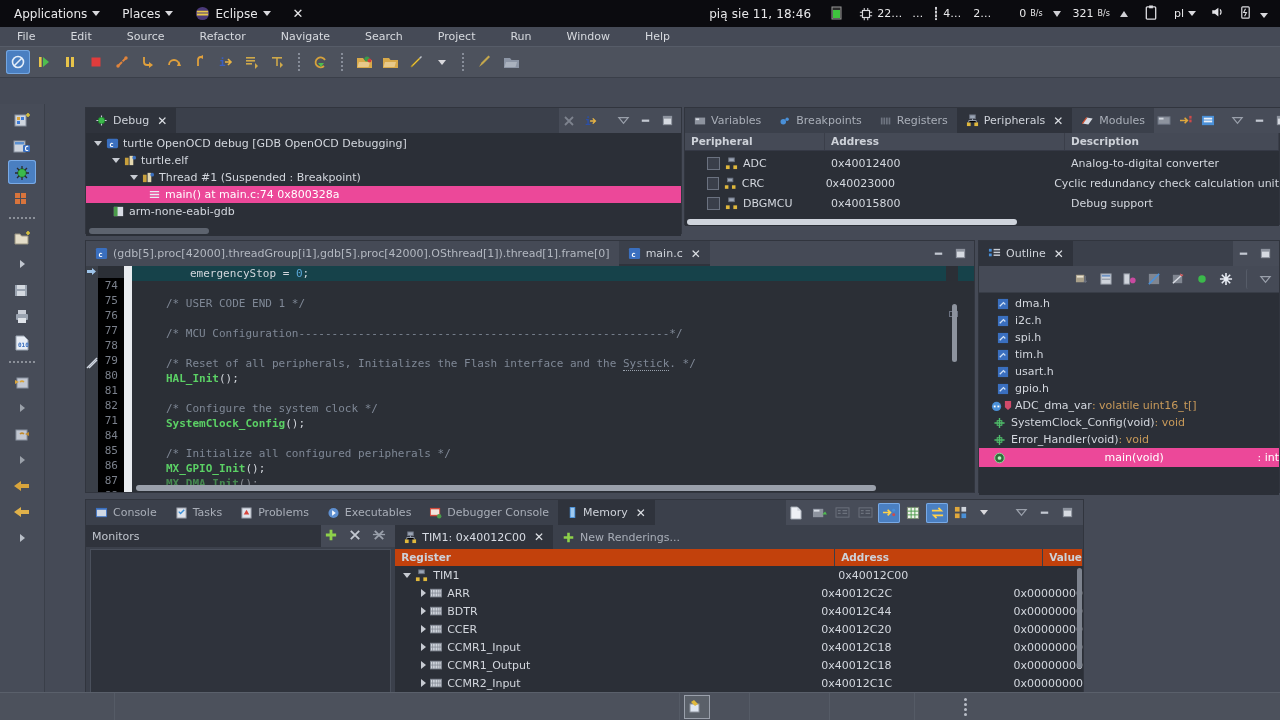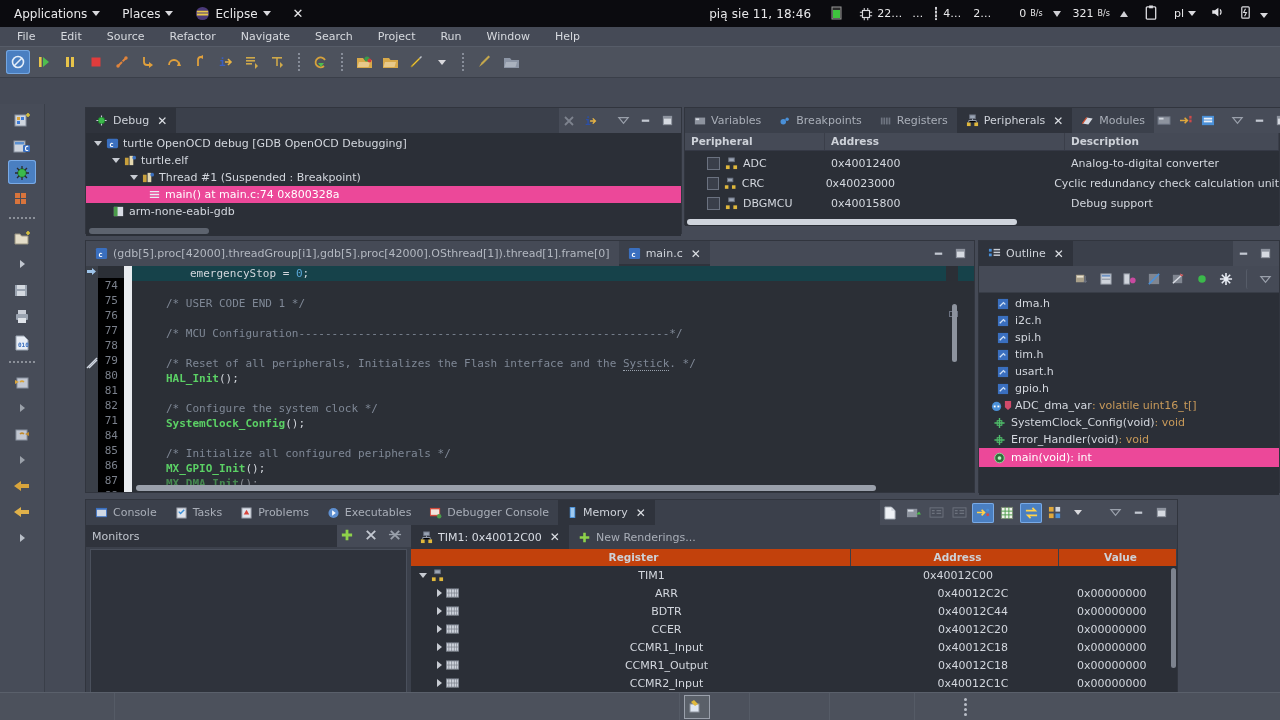--- a/index.html
+++ b/index.html
@@ -27,21 +27,21 @@
   .gnome-right { margin-left:auto; display:flex; align-items:center; height:27px; }
   .gnome-clock { font-size:12px; padding:0 10px; letter-spacing:.1px;}
   .sub { font-size:8px; vertical-align:baseline; }
   .net-grp { display:flex;align-items:center;gap:4px;padding:0 6px;font-size:11px;}
   .chev-d { width:0;height:0;border-left:4px solid transparent;border-right:4px solid transparent;border-top:6px solid #cfcfd4; }
   .chev-u { width:0;height:0;border-left:4px solid transparent;border-right:4px solid transparent;border-bottom:6px solid #cfcfd4; }
 
   
   .eclipse-win { position:absolute; top:27px; left:0; width:1280px; height:666px; background:#454a56; }
 
-  .menubar { height:19px; background:#454a56; display:flex; align-items:center; padding-left:8px; gap:7px;}
+  .menubar { height:19px; background:#454a56; display:flex; align-items:center; padding-left:8px; gap:17px;}
   .menubar .mi { padding:2px 9px; font-size:11px; color:#d7dadf; border-radius:2px;}
 
   .toolbar { height:30px; background:#4d525d; display:flex; align-items:center; padding-left:6px; gap:2px;
              border-top:1px solid #565c68; border-bottom:1px solid #3a3f49;}
   .tb-btn { width:24px;height:24px;display:flex;align-items:center;justify-content:center;border-radius:3px; position:relative;}
   .tb-btn.active { background:#4a7fc1; box-shadow:inset 0 0 0 1px #74a6e0; }
   .tb-sep { width:1px;height:18px;border-left:2px dotted #878d99; margin:0 6px;}
 
   
   .vstrip { position:absolute; left:0; top:77px; width:44px; height:589px; background:#474c58;
@@ -850,32 +850,32 @@
           <span style="color:#c89a5a"> : void</span>
         </div>
         <div class="treerow" style="padding-left:14px">
           <svg width="13" height="12" viewBox="0 0 14 13" style="margin-right:5px">
               <path d="M7 1v11M1.5 6.5h11" stroke="#4fbd6a" stroke-width="1.5"></path>
               <rect x="4.5" y="4" width="5" height="5" fill="none" stroke="#4fbd6a" stroke-width="1.1"></rect>
             </svg>
           <span>Error_Handler(void)</span>
           <span style="color:#c89a5a"> : void</span>
         </div>
-        <div class="treerow sel" style="padding-left:14px; height:19px;">
+        <div class="treerow sel" style="padding-left:14px; height:19px;justify-content:space-between;">
           <svg width="13" height="12" viewBox="0 0 14 13" style="margin-right:5px">
               <circle cx="7" cy="6.5" r="5.2" fill="#2f6f3a" stroke="#8fe09b"></circle>
               <circle cx="7" cy="6.5" r="2" fill="#b6f3bf"></circle>
             </svg>
           <span>main(void)</span>
           <span> : int</span>
         </div>
       </div>
     </div>
 
-    <div class="panel" style="left:85px; top:472px; width:1093px; height:216px;text-align:center;">
+    <div class="panel" style="left:85px; top:472px; width:999px; height:216px;">
       <div class="tabrow" style="background:#3b404b">
         <div class="vtab">
           <svg width="13" height="12" viewBox="0 0 14 13">
               <rect x="1" y="1" width="12" height="10" fill="#3a6fbf"></rect>
               <rect x="2" y="3" width="10" height="7" fill="#cfd8e4"></rect>
             </svg>
           <span>Console</span>
         </div>
         <div class="vtab">
           <svg width="13" height="12" viewBox="0 0 14 13">

